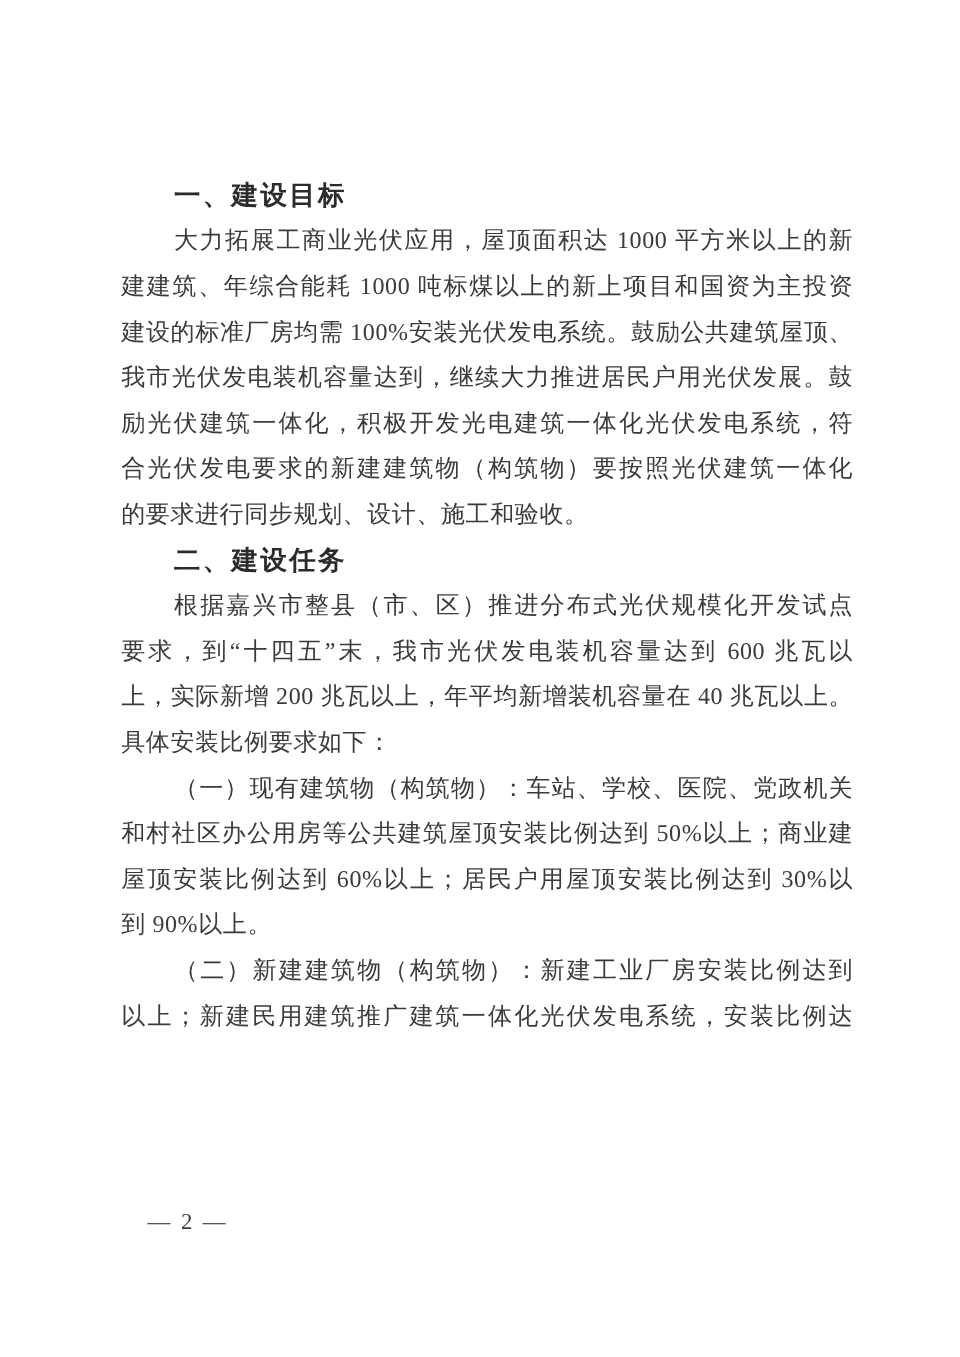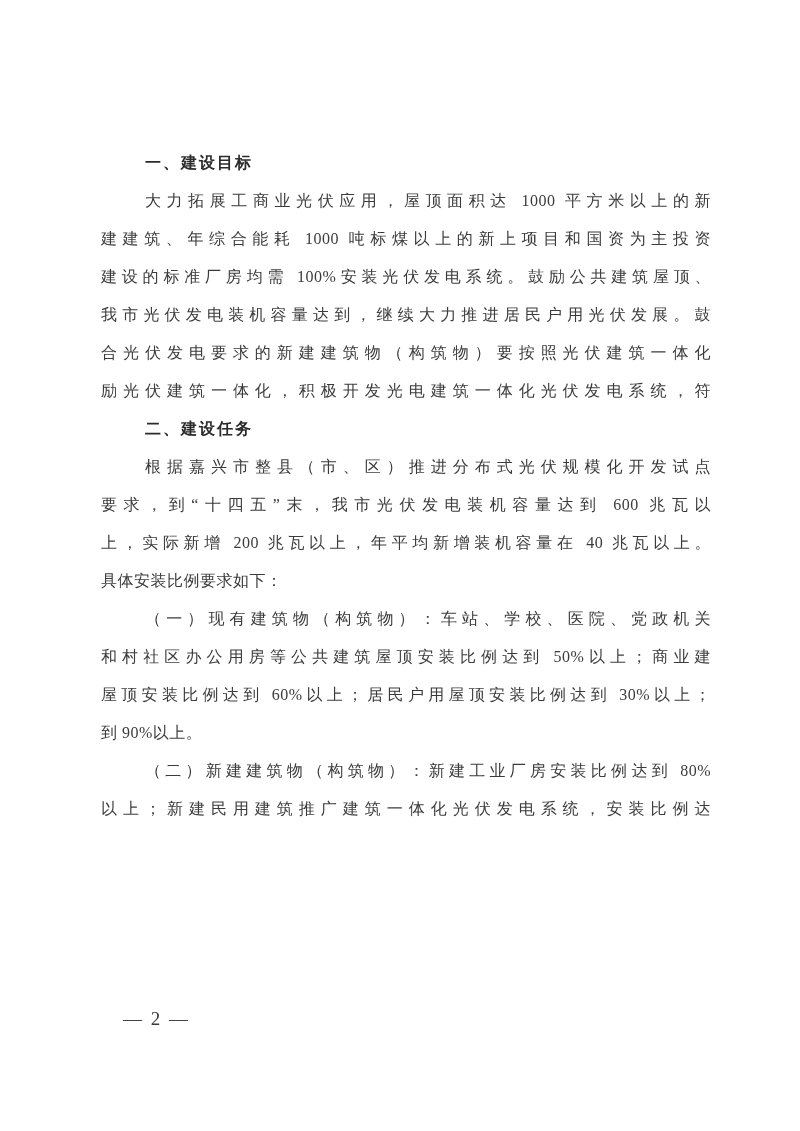--- a/index.html
+++ b/index.html
@@ -19,36 +19,36 @@
   }
   .content {
     position: absolute;
     left: 101px;
     top: 144px;
     width: 610px;
   }
   .line {
     height: 38px;
     line-height: 38px;
-    font-size: 16px;
+    font-size: 20px;
     letter-spacing: 0.5px;
     white-space: normal;
     overflow: hidden;
   }
   .line.justify {
     text-align: justify;
     text-align-last: justify;
   }
   .line.indent {
     padding-left: 44px;
   }
   .line.heading {
     font-family: "Liberation Sans", sans-serif;
     font-weight: bold;
-    font-size: 16px;
+    font-size: 22px;
     color: #2b2b2b;
     letter-spacing: 2px;
   }
   .page-footer {
     position: absolute;
     left: 123px;
     top: 1004px;
     font-size: 19px;
     line-height: 30px;
     color: #3b3b3b;
@@ -61,22 +61,23 @@
 
 <div class="page">
   <div class="content">
 
     <div class="line heading indent">一、建设目标</div>
 
     <div class="line justify indent">大力拓展工商业光伏应用，屋顶面积达 1000 平方米以上的新</div>
     <div class="line justify">建建筑、年综合能耗 1000 吨标煤以上的新上项目和国资为主投资</div>
     <div class="line justify">建设的标准厂房均需 100%安装光伏发电系统。鼓励公共建筑屋顶、</div>
     <div class="line justify">我市光伏发电装机容量达到，继续大力推进居民户用光伏发展。鼓</div>
+    <div class="line justify">励光伏建筑一体化，积极开发光电建筑一体化光伏发电系统，符</div>
     <div class="line justify">合光伏发电要求的新建建筑物（构筑物）要按照光伏建筑一体化</div>
-    <div class="line justify">励光伏建筑一体化，积极开发光电建筑一体化光伏发电系统，符</div>
+    <div class="line">的要求进行同步规划、设计、施工和验收。</div>
 
     <div class="line heading indent">二、建设任务</div>
 
     <div class="line justify indent">根据嘉兴市整县（市、区）推进分布式光伏规模化开发试点</div>
     <div class="line justify">要求，到“十四五”末，我市光伏发电装机容量达到 600 兆瓦以</div>
     <div class="line justify">上，实际新增 200 兆瓦以上，年平均新增装机容量在 40 兆瓦以上。</div>
     <div class="line">具体安装比例要求如下：</div>
 
     <div class="line justify indent">（一）现有建筑物（构筑物）：车站、学校、医院、党政机关</div>
     <div class="line justify">和村社区办公用房等公共建筑屋顶安装比例达到 50%以上；商业建</div>

